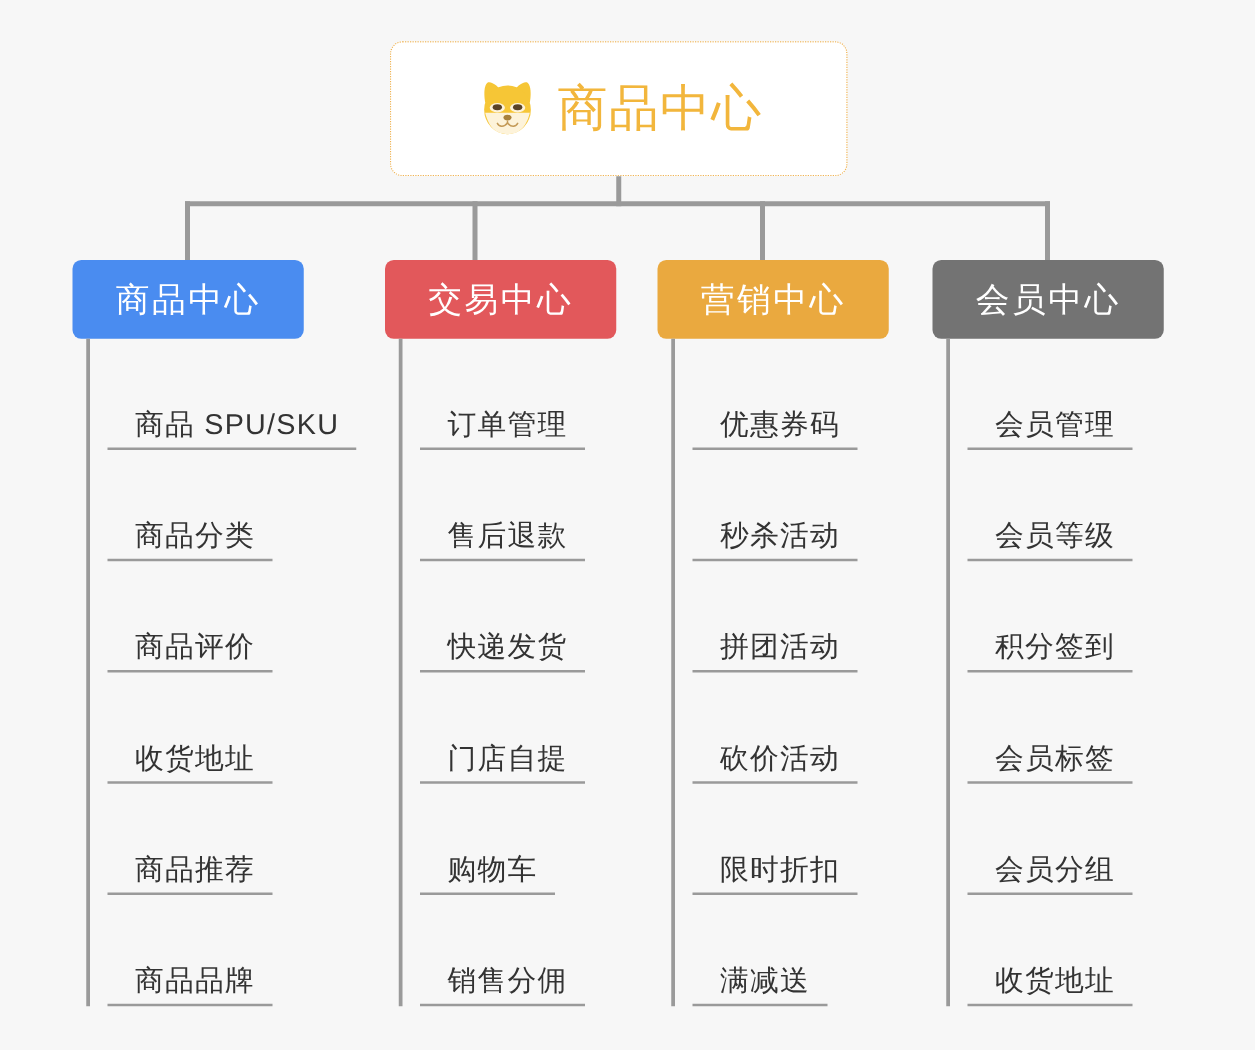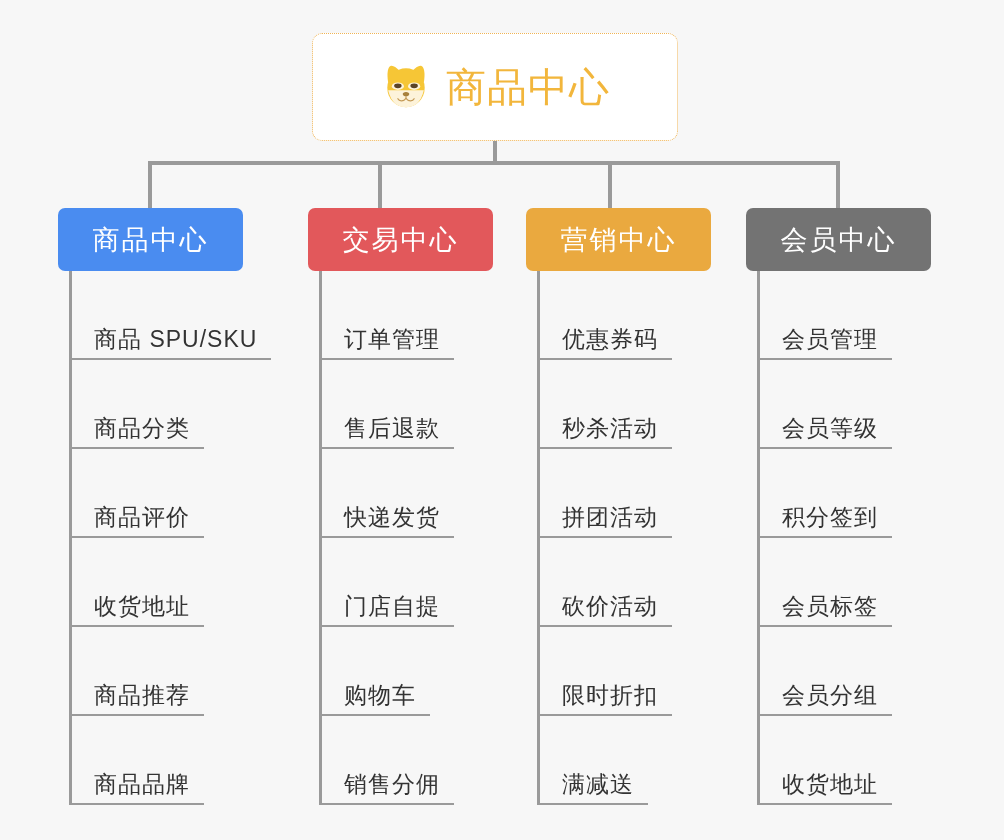--- a/index.html
+++ b/index.html
@@ -88,20 +88,21 @@
     color: #ffffff;
     font-size: 27px;
     letter-spacing: 2px;
     box-sizing: border-box;
   }
 
   
   .leaf-list {
     position: relative;
     margin-top: 0;
+    padding-left: 14px;
     border-left: 3px solid #9a9a9a;
     margin-left: 11px;
   }
   .leaf-item {
     position: relative;
     height: 89px;
     box-sizing: border-box;
     display: flex;
     align-items: flex-end;
   }

